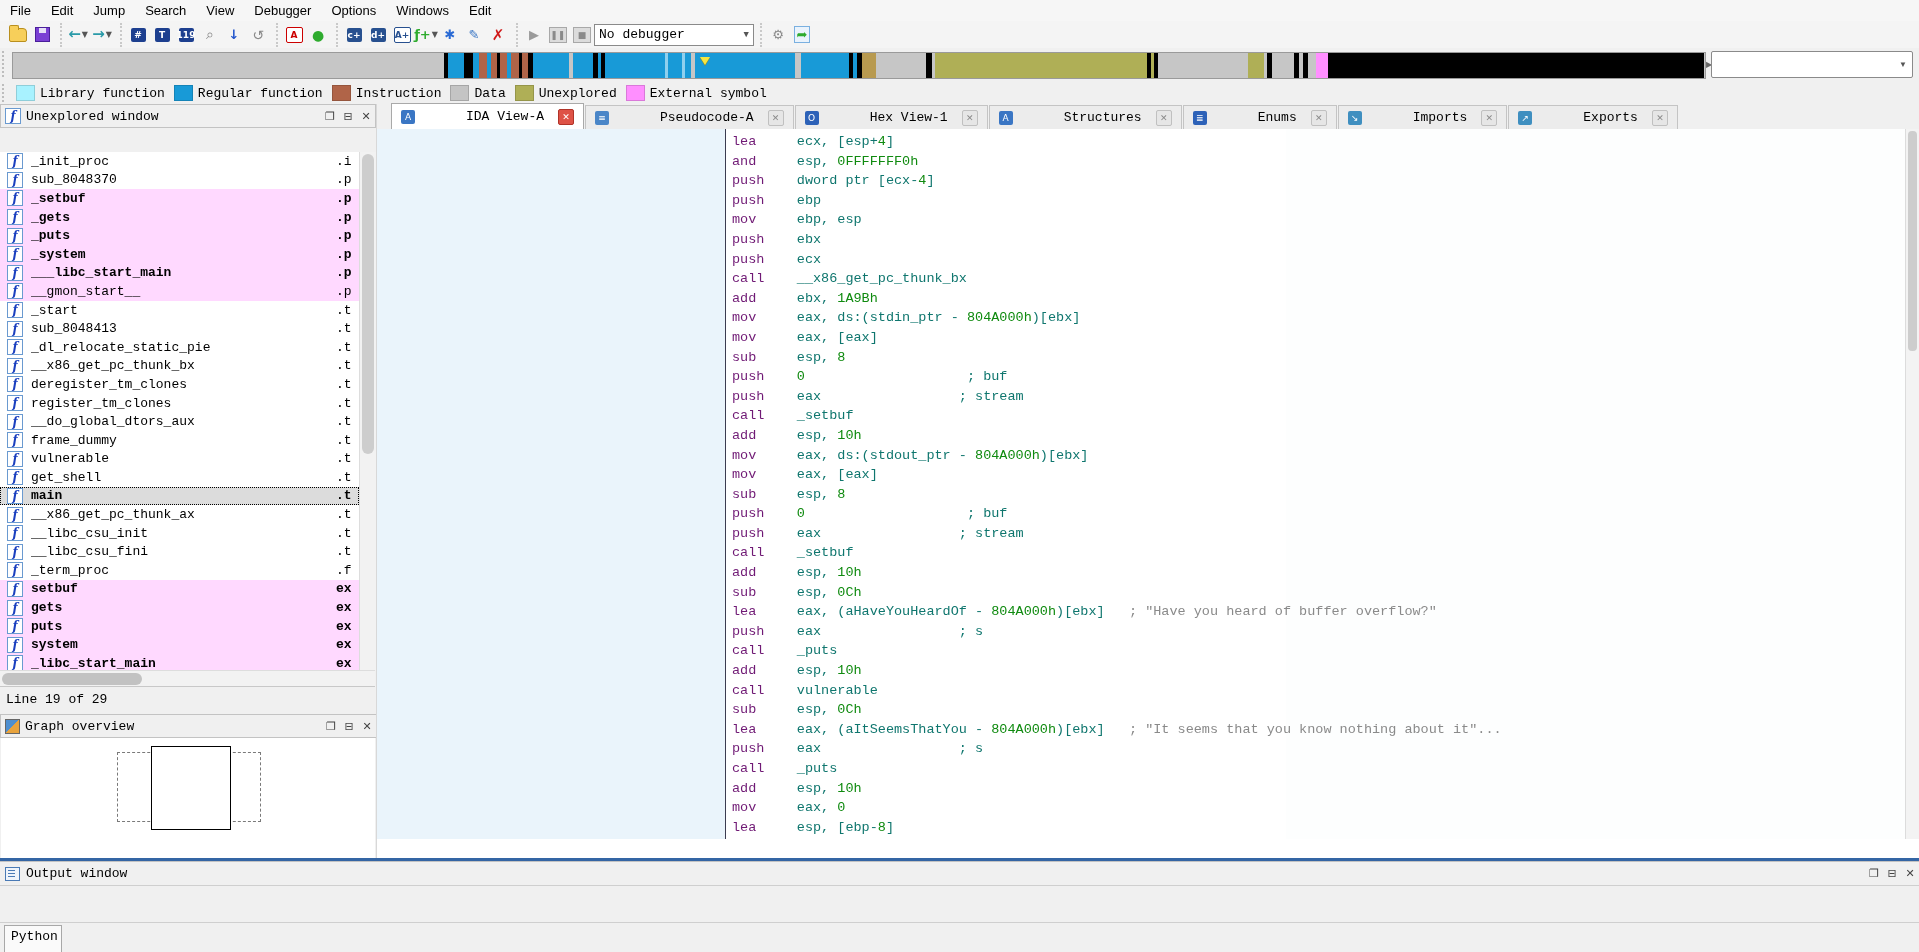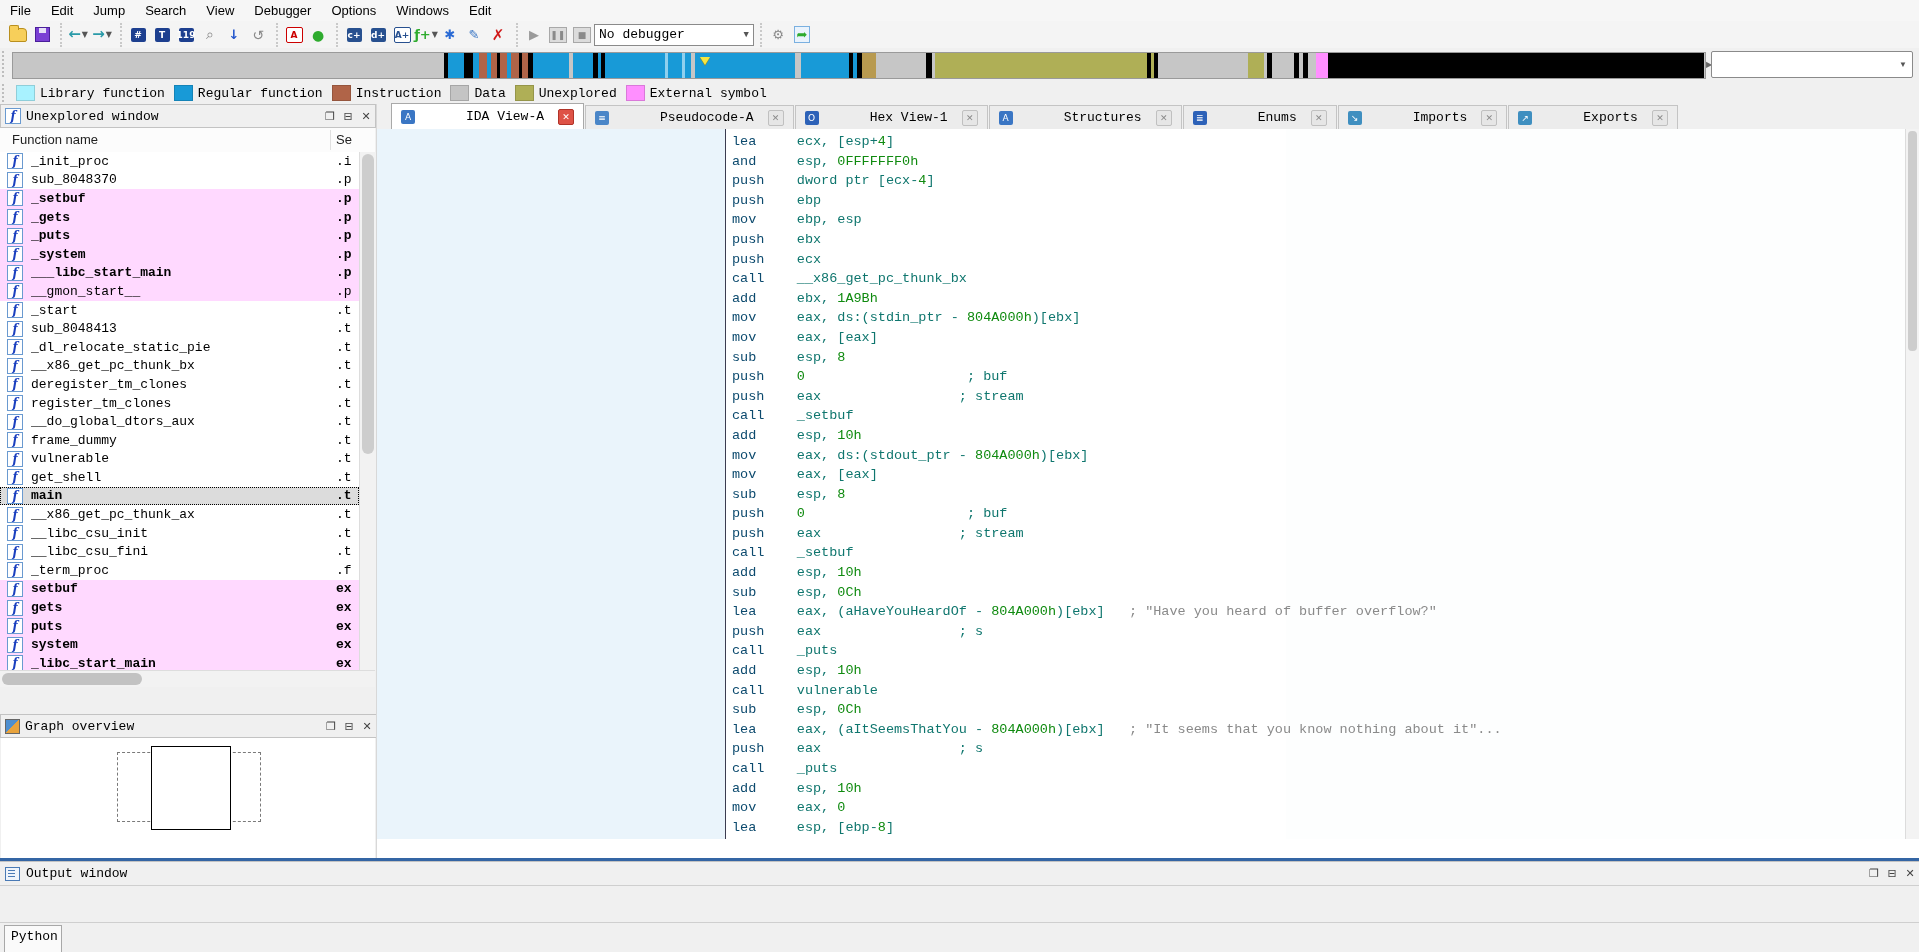--- a/index.html
+++ b/index.html
@@ -84,21 +84,21 @@
   .tab .tlabel{margin-right:14px;margin-left:44px;}
   .tab .tclose{width:14px;height:14px;background:#e6e6e6;border:1px solid #c0c0c0;color:#8a8a8a;font-size:9px;
                display:inline-flex;align-items:center;justify-content:center;border-radius:2px;font-family:"DejaVu Sans",sans-serif;}
   .tab.active .tclose{background:#de5246;border-color:#b03328;color:#fff;font-weight:bold;}
   
   #dcanvas{position:absolute;left:0;top:25px;width:1542px;height:710px;background:#EAF4FB;overflow:hidden;}
   #dnode{position:absolute;left:348px;top:-2px;width:560px;height:714px;background:#fff;
          border-left:1px solid #3c3c50;border-right:1px solid #3c3c50;}
   #dright{position:absolute;left:909px;top:0;width:633px;height:710px;background:#fdfefe;}
   #dcode{position:absolute;left:355px;top:3px;font-family:"Liberation Mono",monospace;font-size:13.5px;line-height:19.6px;white-space:pre;}
-  .dline .mn{display:inline-block;width:8ch;color:#0c4a6e;}
+  .dline .mn{display:inline-block;width:8ch;color:#701a75;}
   .tk-b{color:#0f766e;} .tk-g{color:#0F8A0F;} .tk-c{color:#8A8A8A;}
   #dvscroll{position:absolute;right:0;top:25px;width:13px;height:710px;background:#f3f3f3;border-left:1px solid #dcdcdc;}
   #dvscroll .thumb{position:absolute;left:2px;top:2px;width:9px;height:220px;background:#cdcdcd;border-radius:4px;}
   
   #statusbar{position:absolute;left:0;top:735px;width:1542px;height:19px;background:#F0F0F0;display:flex;align-items:stretch;
              font-family:"Liberation Mono",monospace;font-size:12px;}
   .scell{display:flex;align-items:center;padding:0 8px;border-right:1px solid #c6c6c6;white-space:nowrap;}
   
   #blueline{position:absolute;left:0;top:858px;width:1919px;height:3px;background:#3465A4;}
   
@@ -325,25 +325,20 @@
   <div id="leftpanel">
     <div class="dock-title">
       <span class="dt-icon ficon">f</span>
       <span>Unexplored window</span>
       <span class="dock-btns">
         <span class="dock-btn">❐</span>
         <span class="dock-btn">⊟</span>
         <span class="dock-btn">✕</span>
       </span>
     </div>
-    <div id="fw-header">
-      <span class="h1">Function name</span>
-      <span class="hsep"></span>
-      <span class="h2">Se</span>
-    </div>
     <div id="fw-list">
         <div class="frow "><span class="ficon">f</span><span>_init_proc</span><span class="fseg">.i</span></div>
         <div class="frow "><span class="ficon">f</span><span>sub_8048370</span><span class="fseg">.p</span></div>
         <div class="frow lib bold"><span class="ficon">f</span><span>_setbuf</span><span class="fseg">.p</span></div>
         <div class="frow lib bold"><span class="ficon">f</span><span>_gets</span><span class="fseg">.p</span></div>
         <div class="frow lib bold"><span class="ficon">f</span><span>_puts</span><span class="fseg">.p</span></div>
         <div class="frow lib bold"><span class="ficon">f</span><span>_system</span><span class="fseg">.p</span></div>
         <div class="frow lib bold"><span class="ficon">f</span><span>___libc_start_main</span><span class="fseg">.p</span></div>
         <div class="frow lib"><span class="ficon">f</span><span>__gmon_start__</span><span class="fseg">.p</span></div>
         <div class="frow "><span class="ficon">f</span><span>_start</span><span class="fseg">.t</span></div>
@@ -366,20 +361,23 @@
         <div class="frow lib bold"><span class="ficon">f</span><span>puts</span><span class="fseg">ex</span></div>
         <div class="frow lib bold"><span class="ficon">f</span><span>system</span><span class="fseg">ex</span></div>
         <div class="frow lib bold"><span class="ficon">f</span><span>_libc_start_main</span><span class="fseg">ex</span></div>
       </div>
     <div id="fw-vscroll">
         <span class="thumb"></span>
       </div>
     <div id="fw-hscroll">
         <span class="thumb"></span>
       </div>
+    <div id="fw-status">
+      <span>Line 19 of 29</span>
+    </div>
     <div id="go-title" class="dock-title">
       <span class="dt-icon graph-ic"></span>
       <span>Graph overview</span>
       <span class="dock-btns">
         <span class="dock-btn">❐</span>
         <span class="dock-btn">⊟</span>
         <span class="dock-btn">✕</span>
       </span>
     </div>
     <div id="go-canvas">

